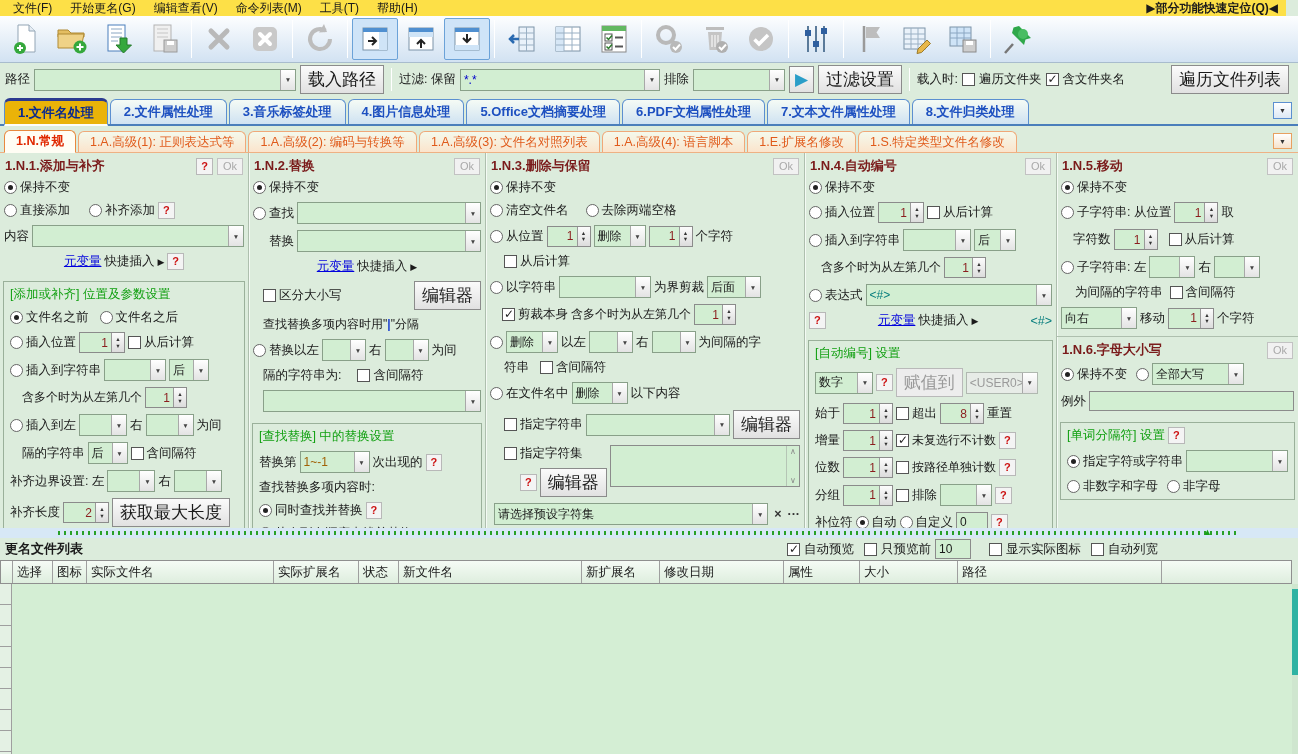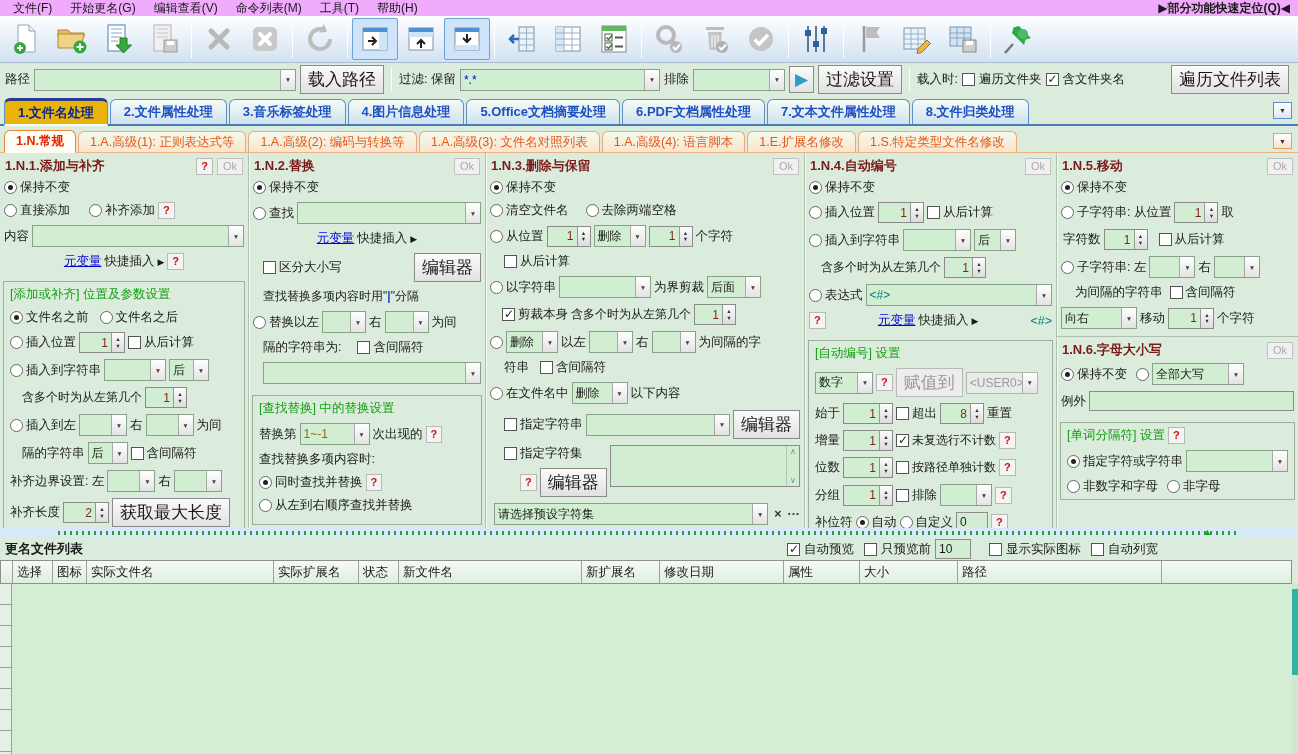--- a/index.html
+++ b/index.html
@@ -1,18 +1,18 @@
 <!DOCTYPE html>
 <html><head>
 <meta charset="utf-8">
 <style>
 *{box-sizing:border-box}
 body{margin:0}
 .app{position:relative;width:1298px;height:754px;font-family:"Liberation Sans","DejaVu Sans",sans-serif;font-size:12.5px;color:#1a1a1a;background:#dcecdc;overflow:hidden}
-.menubar{position:absolute;top:0;left:0;right:0;height:16px;background:#f0abfc;display:flex;align-items:center;padding-left:4px;font-size:12px}
+.menubar{position:absolute;top:0;left:0;right:12px;height:16px;background:#fde047;display:flex;align-items:center;padding-left:4px;font-size:12px}
 .mi{padding:0 9px}
 .mright{margin-left:auto;padding-right:8px;font-weight:bold;color:#1b1b1b}
 .toolbar{position:absolute;top:16px;height:47px;left:0;right:0;background:linear-gradient(#fdfeff,#d2e2f2);border-bottom:1px solid #a8bccd;display:flex;align-items:center;padding:0 3px}
 .ti{width:46px;height:42px;display:flex;align-items:center;justify-content:center;border:1px solid transparent;border-radius:2px}
 .ti.on{border-color:#6ba2d8;background:#cfe4f8}
 .tsep{width:1px;align-self:stretch;margin:4px 4px;background:#a9bed2;border-right:1px solid #fff}
 .pathbar{position:absolute;top:63px;height:33px;left:0;right:0;display:flex;align-items:center;gap:4px;padding:0 5px}
 .lb{white-space:nowrap}
 .b{border:1px solid #8b8b8b;background:linear-gradient(#fbfbfb,#e1e1e1);padding:2px 7px;font-size:17px;white-space:nowrap}
 .b.dis{color:#9a9a9a;border-color:#b9b9b9;background:#ededed}
@@ -441,20 +441,27 @@
           <span>保持不变</span>
         </div>
       <div class="r">
           <span class="rd"></span>
           <span>查找</span>
           <span class="cmb" style="flex:1">
             <span class="cv"></span>
             <span class="ca"></span>
           </span>
         </div>
+      <div class="r" style="padding-left:20px">
+          <span>替换</span>
+          <span class="cmb" style="flex:1">
+            <span class="cv"></span>
+            <span class="ca"></span>
+          </span>
+        </div>
       <div class="r" style="justify-content:center">
           <span class="lnk">元变量</span>
           <span>快捷插入</span>
           <span style="font-size:9px">▶</span>
         </div>
       <div class="r" style="padding-left:14px">
           <span class="cb"></span>
           <span>区分大小写</span>
           <span class="fill"></span>
           <span class="b">编辑器</span>
@@ -789,21 +796,21 @@
           </div>
         <div class="r">
             <span class="rd"></span>
             <span>子字符串: 从位置</span>
             <span class="sp" style="width:44px">
               <span class="sv">1</span>
               <span class="ud"></span>
             </span>
             <span>取</span>
           </div>
-        <div class="r" style="padding-left:6px">
+        <div class="r" style="padding-left:16px">
             <span>字符数</span>
             <span class="sp" style="width:44px">
               <span class="sv">1</span>
               <span class="ud"></span>
             </span>
             <span class="cb" style="margin-left:8px"></span>
             <span>从后计算</span>
           </div>
         <div class="r">
             <span class="rd"></span>

